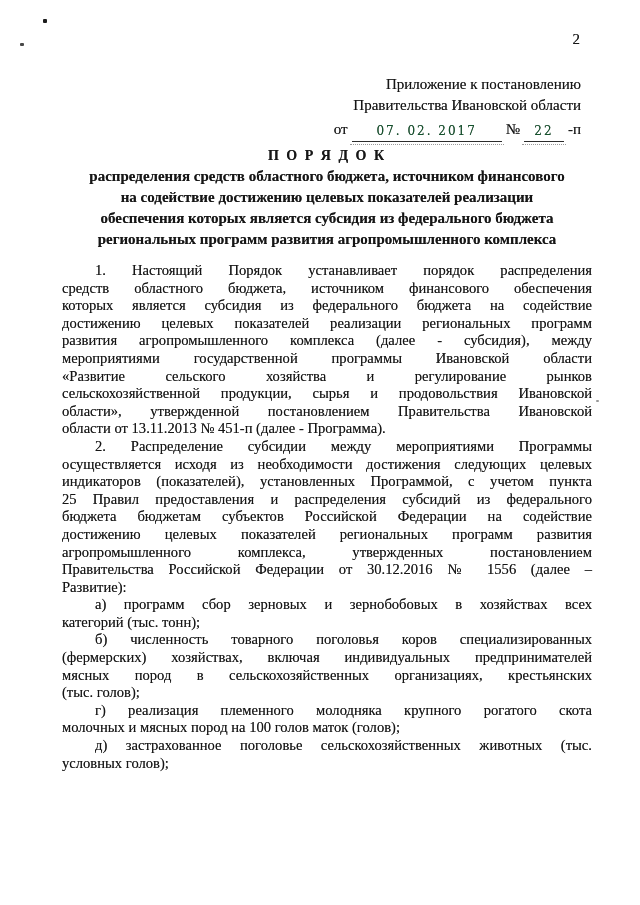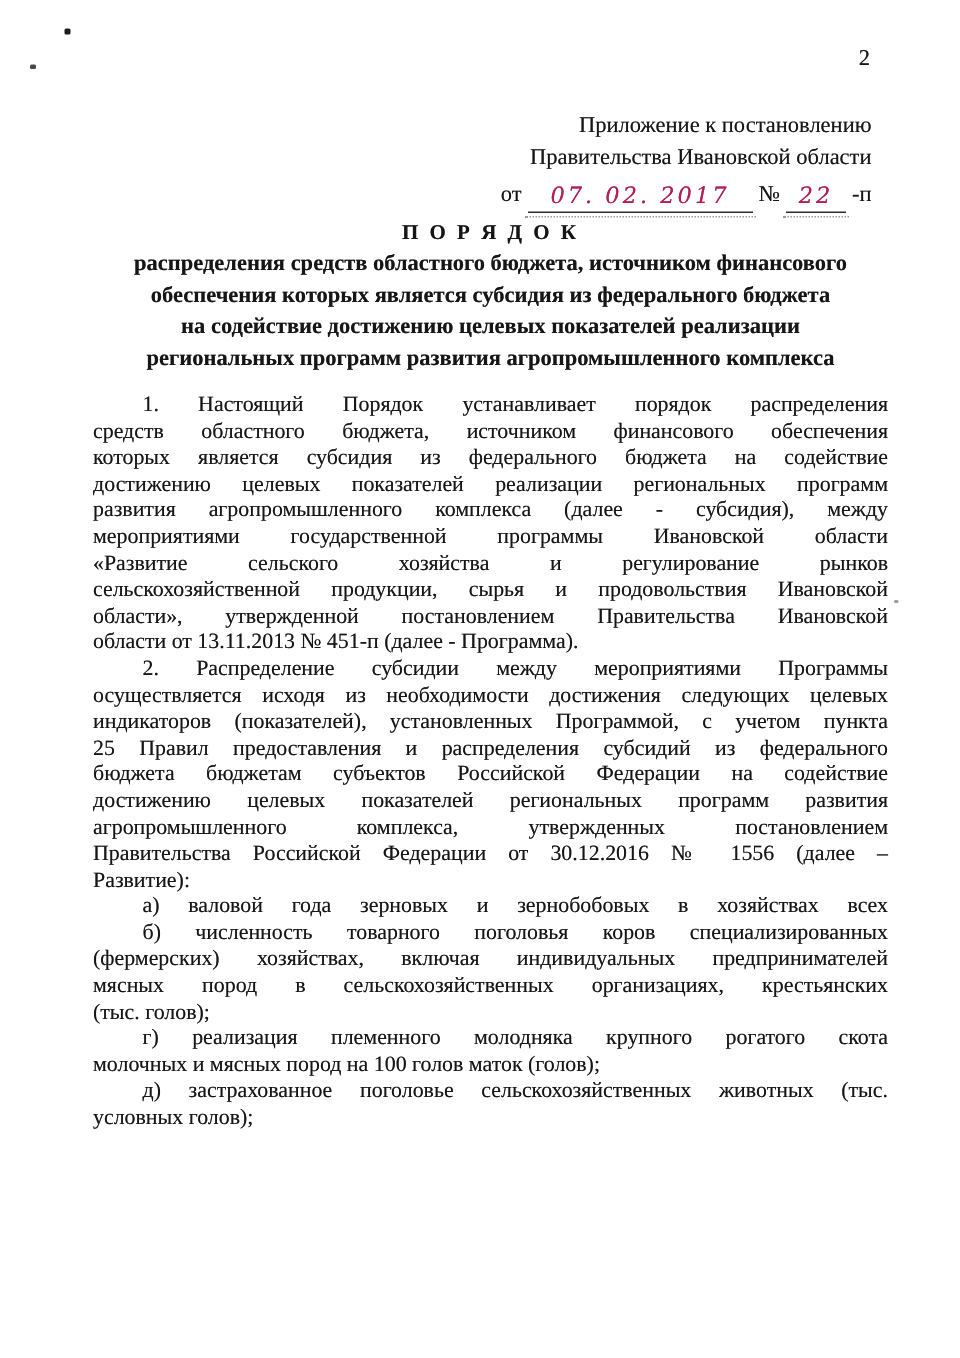--- a/index.html
+++ b/index.html
@@ -41,26 +41,25 @@
   .hand-underline::after {
     content: "";
     position: absolute;
     left: -2px; right: -2px; bottom: -4px;
     border-bottom: 1px dotted #9a9a9a;
   }
   .hand-underline.date-line { min-width: 150px; }
   .hand-underline.num-line { min-width: 40px; }
   .hand {
     font-family: "DejaVu Serif", serif;
-    font-style: italic;
-    font-size: 15px;
+    font-size: 12px;
     letter-spacing: 2px;
     position: relative;
     top: 1px;
-    color: #be185d;
+    color: #14532d;
   }
   .title-block {
     position: absolute;
     top: 148px;
     left: 62px;
     width: 530px;
     text-align: center;
     font-weight: bold;
   }
   .title-heading {
@@ -104,22 +103,22 @@
     <div>Правительства Ивановской области</div>
     <div class="annex-sign-line">
       <span>от</span><span class="hand-underline date-line"><span class="hand">07. 02. 2017</span></span><span>№</span><span class="hand-underline num-line"><span class="hand">22</span></span><span>-п</span>
     </div>
   </div>
 
   <div class="title-block">
     <div class="title-heading">П О Р Я Д О К</div>
     <div class="subtitle">
       <div>распределения средств областного бюджета, источником финансового</div>
+      <div>на содействие достижению целевых показателей реализации</div>
       <div>обеспечения которых является субсидия из федерального бюджета</div>
-      <div>на содействие достижению целевых показателей реализации</div>
       <div>региональных программ развития агропромышленного комплекса</div>
     </div>
   </div>
 
   <div class="body-text">
       <div>
         <div class="bline first">1. Настоящий Порядок устанавливает порядок распределения</div>
         <div class="bline">средств областного бюджета, источником финансового обеспечения</div>
         <div class="bline">которых является субсидия из федерального бюджета на содействие</div>
         <div class="bline">достижению целевых показателей реализации региональных программ</div>
@@ -135,21 +134,22 @@
         <div class="bline">осуществляется исходя из необходимости достижения следующих целевых</div>
         <div class="bline">индикаторов (показателей), установленных Программой, с учетом пункта</div>
         <div class="bline">25 Правил предоставления и распределения субсидий из федерального</div>
         <div class="bline">бюджета бюджетам субъектов Российской Федерации на содействие</div>
         <div class="bline">достижению целевых показателей региональных программ развития</div>
         <div class="bline">агропромышленного комплекса, утвержденных постановлением</div>
         <div class="bline">Правительства Российской Федерации от 30.12.2016 № 1556 (далее –</div>
         <div class="bline last">Развитие):</div>
       </div>
       <div>
-        <div class="bline first">а) валовой года зерновых и зернобобовых в хозяйствах всех</div>
+        <div class="bline first">а) программ сбор зерновых и зернобобовых в хозяйствах всех</div>
+        <div class="bline last">категорий (тыс. тонн);</div>
       </div>
       <div>
         <div class="bline first">б) численность товарного поголовья коров специализированных</div>
         <div class="bline">(фермерских) хозяйствах, включая индивидуальных предпринимателей</div>
         <div class="bline">мясных пород в сельскохозяйственных организациях, крестьянских</div>
         <div class="bline last">(тыс. голов);</div>
       </div>
       <div>
         <div class="bline first">г) реализация племенного молодняка крупного рогатого скота</div>
         <div class="bline last">молочных и мясных пород на 100 голов маток (голов);</div>

